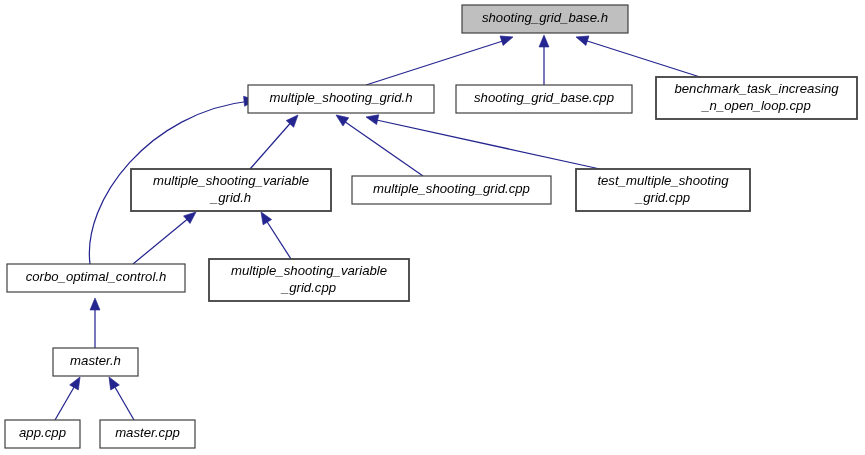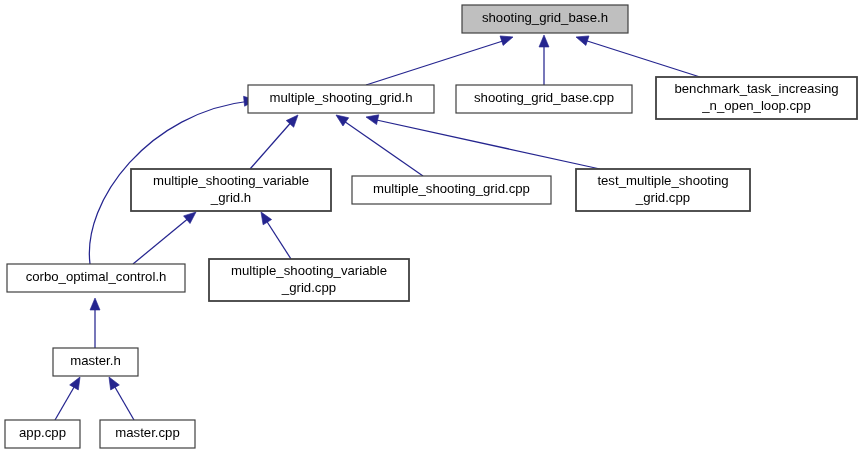--- a/index.html
+++ b/index.html
@@ -11,20 +11,21 @@
   body {
     width: 865px;
     height: 455px;
     font-family: "Liberation Sans", sans-serif;
     overflow: hidden;
   }
   #graph-root {
     position: relative;
     width: 835px;
     height: 455px;
+    font-style: italic;
   }
   svg.graph-canvas {
     position: absolute;
     top: 0;
     left: 0;
     width: 865px;
     height: 455px;
     display: block;
   }
   .node-box {

